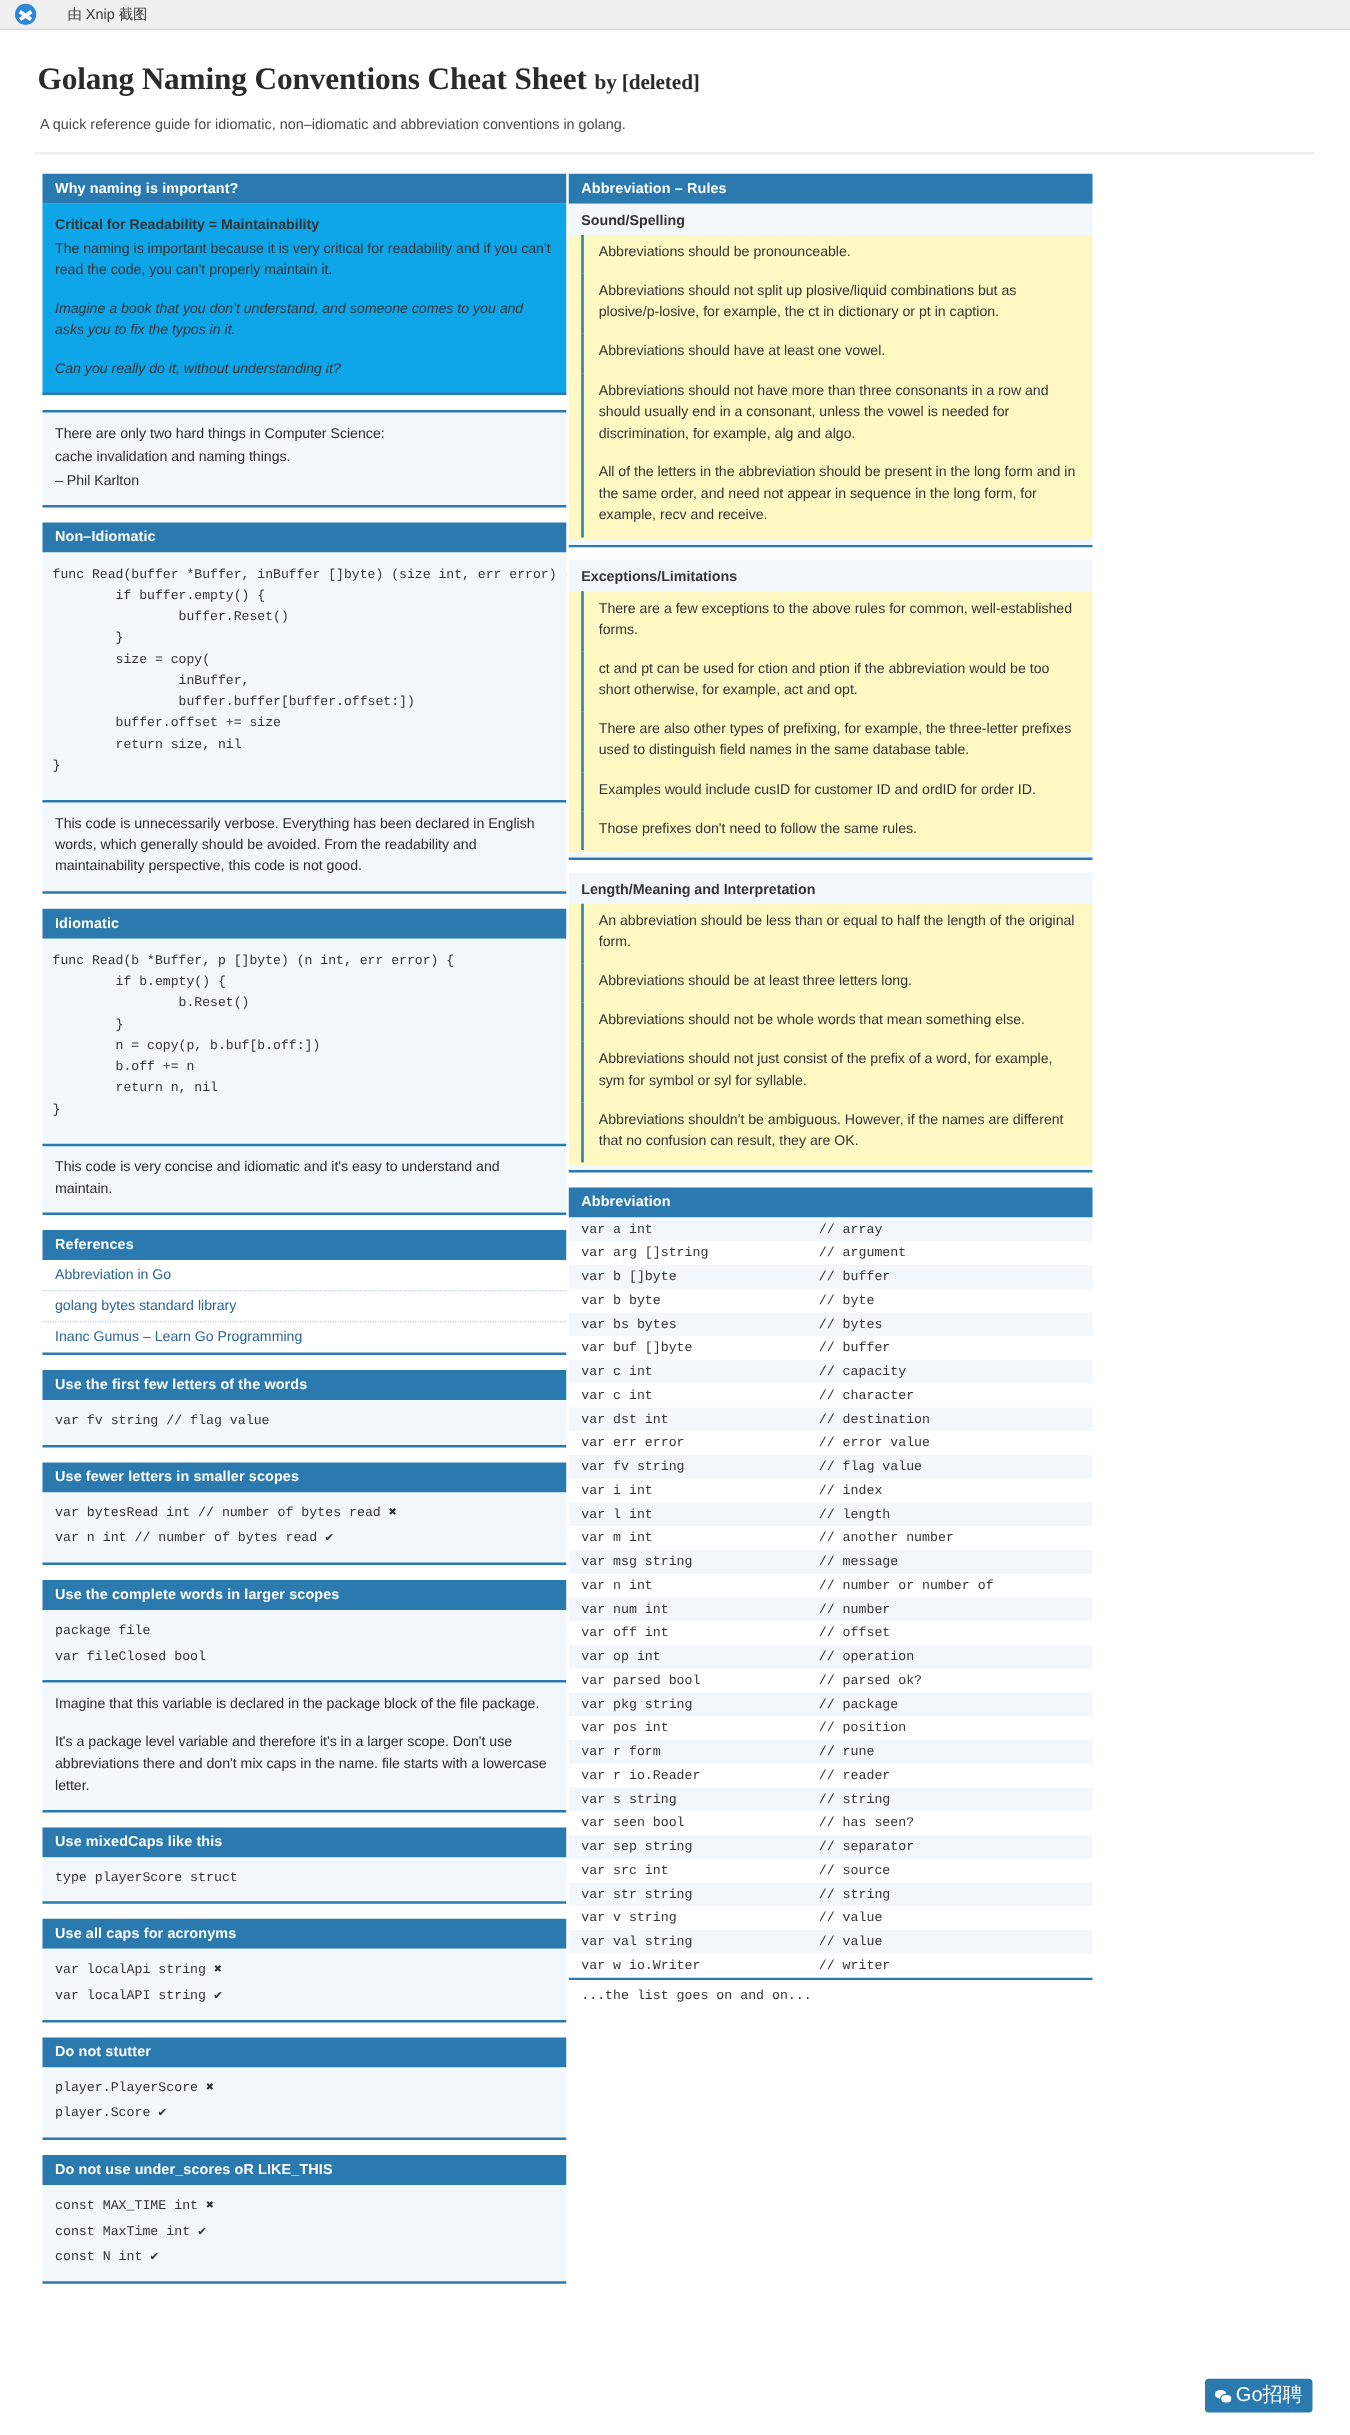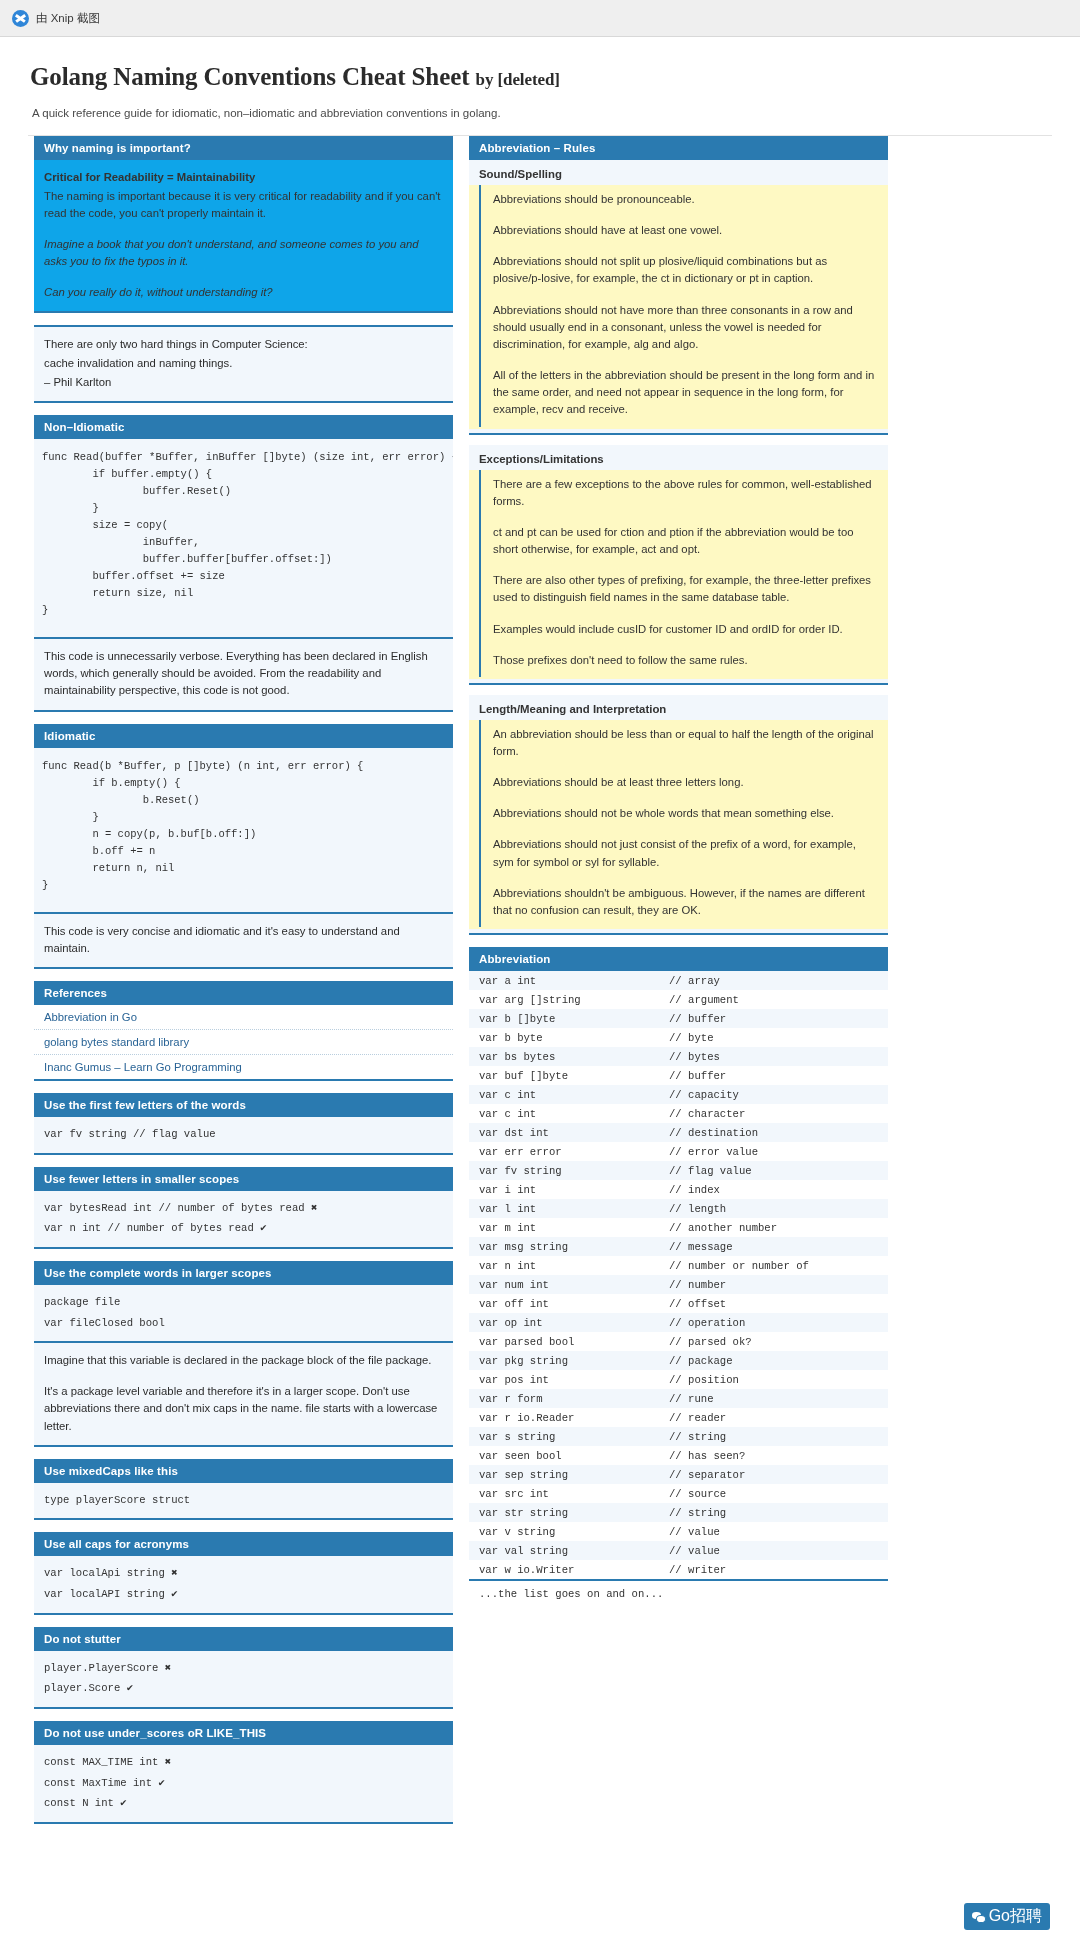--- a/index.html
+++ b/index.html
@@ -6,23 +6,23 @@
   html, body { margin:0; padding:0; }
   body {
     width:1080px; height:1948px;
     background:#ffffff;
     font-family:"Liberation Sans", sans-serif;
     color:#2b2b2b;
     overflow:hidden;
   }
   
   .xnip-bar {
-    height:37px; background:#efefef;
+    height:24px; background:#efefef;
     border-bottom:1px solid #d8d8d8;
-    display:flex; align-items:center; gap:7px;
+    display:flex; align-items:center; gap:25px;
     padding:10px 12px;
   }
   .xnip-logo {
     width:17px; height:17px; border-radius:50%;
     background:#2f86d8; position:relative; flex:none;
   }
   .xnip-logo::before, .xnip-logo::after{
     content:""; position:absolute; background:#fff;
   }
   .xnip-logo::before{ left:3px; top:7.5px; width:11px; height:2.5px; transform:rotate(35deg); }
@@ -38,21 +38,21 @@
   }
   .doc-title .by { font-size:17px; font-weight:bold; }
   .doc-sub {
     font-size:11.5px; color:#4a4a4a; margin:16px 0 0 4px;
   }
   .hr {
     border-top:1px solid #e2e2e2; margin:16px 0 0 0;
   }
 
   
-  .cols { display:flex; gap:16px; padding:0 6px; }
+  .cols { display:flex; gap:2px; margin-top:16px; padding:0 6px; }
   .col { width:419px; flex:none; }
 
   
   .block { margin-bottom:12px; }
   .bhead {
     background:#2a7ab0; color:#fff;
     font-size:11.5px; font-weight:bold;
     padding:6px 10px; letter-spacing:0.1px;
   }
   .bbody {
@@ -282,22 +282,22 @@
     </div>
 
     <div class="col">
 
       <div class="block">
         <div class="bhead">Abbreviation – Rules</div>
 
         <div class="subhead">Sound/Spelling</div>
         <div class="rules">
           <div class="rule">Abbreviations should be pronounceable.</div>
+          <div class="rule">Abbreviations should not split up plosive/liquid combinations but as plosive/p-losive, for example, the  ct in dictionary or pt in caption.</div>
           <div class="rule">Abbreviations should have at least one vowel.</div>
-          <div class="rule">Abbreviations should not split up plosive/liquid combinations but as plosive/p-losive, for example, the  ct in dictionary or pt in caption.</div>
           <div class="rule">Abbreviations should not have more than three consonants in a row and should usually end in a consonant, unless the vowel is needed for discrimination, for example, alg and algo.</div>
           <div class="rule">All of the letters in the abbreviation should be present in the long form and in the same order, and need not appear in sequence in the long form, for example, recv and receive.</div>
         </div>
         <div class="group-end"></div>
         <div class="gap"></div>
 
         <div class="subhead">Exceptions/Limitations</div>
         <div class="rules">
           <div class="rule">There are a few exceptions to the above rules for common, well-established forms.</div>
           <div class="rule">ct and pt can be used for ction and ption if the abbreviation would be too short otherwise, for example, act and opt.</div>

